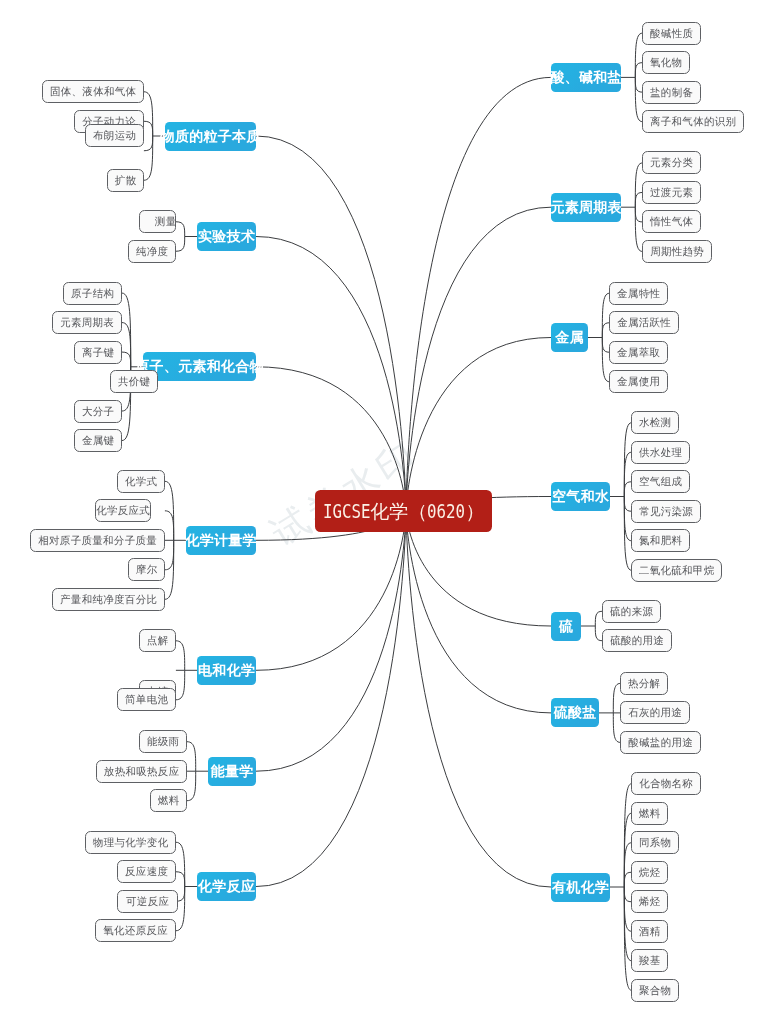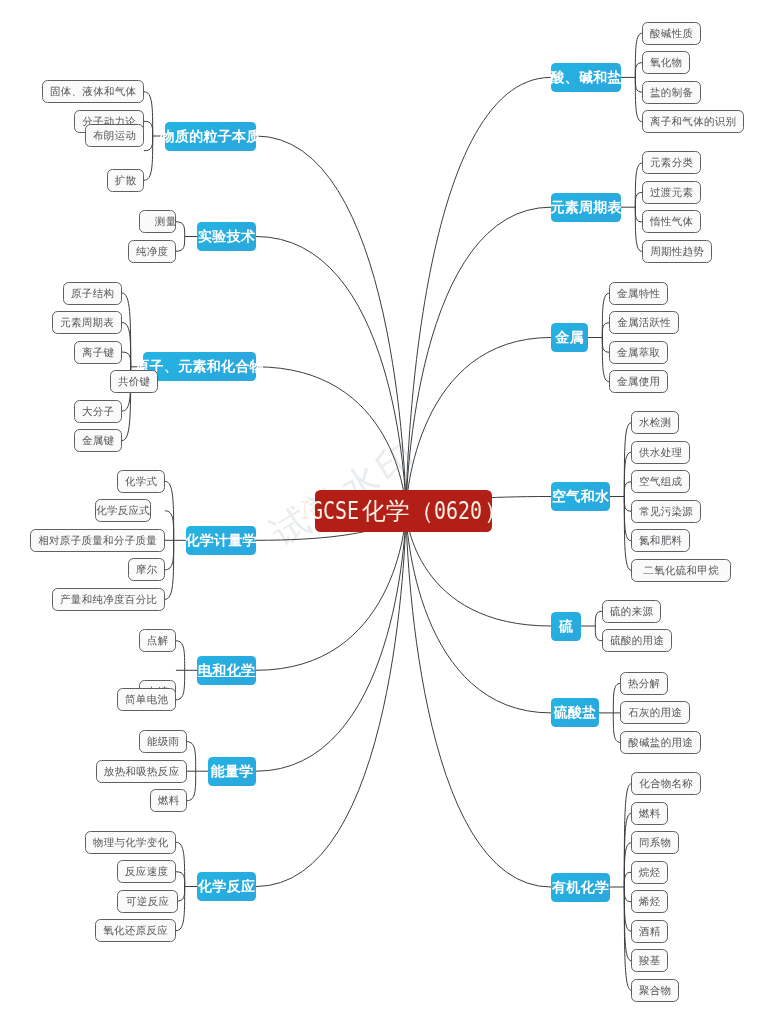--- a/index.html
+++ b/index.html
@@ -10,21 +10,21 @@
   #wires{position:absolute;left:0;top:0;width:773px;height:1024px;}
   .wm{position:absolute;color:#e9edef;white-space:nowrap;pointer-events:none;
       z-index:0;letter-spacing:4px;
       font-family:"DejaVu Sans","Liberation Sans",sans-serif;}
   #wires{z-index:1;}
   .node{z-index:2;}
   .node{will-change:transform;}
   .node{position:absolute;box-sizing:border-box;white-space:nowrap;
         display:flex;align-items:center;justify-content:center;}
   .root{background:#b21f17;color:#fbf0e6;border-radius:5.5px;}
-  .rootlabel{display:inline-block;font-size:24px;line-height:1;}
+  .rootlabel{display:inline-block;font-size:19px;line-height:1;}
   .rootlabel .ltn{display:inline-block;transform:scaleX(0.8306);
                   transform-origin:left center;}
   .branch{background:linear-gradient(135deg,#23b4e3 0%,#29a9de 70%);color:#fff;border-radius:4.5px;font-size:14px;
           font-weight:bold;letter-spacing:0.3px;}
   .leaf{background:#fafafa;color:#545559;border:1.5px solid #5e6064;
         border-radius:5.5px;font-size:10.5px;letter-spacing:0.3px;}
   .branch span,.leaf span{display:inline-block;margin-right:-0.3px;}
 </style>
 </head>
 <body>
@@ -178,21 +178,21 @@
     </div>
     <div class="node leaf" style="left: 29.9px; top: 528.8px; width: 135px; height: 23px;">
       <span>相对原子质量和分子质量</span>
     </div>
     <div class="node leaf" style="left: 127.9px; top: 558.3px; width: 37px; height: 23px;">
       <span>摩尔</span>
     </div>
     <div class="node leaf" style="left: 51.9px; top: 587.8px; width: 113px; height: 23px;">
       <span>产量和纯净度百分比</span>
     </div>
-    <div class="node branch" style="left: 197px; top: 655.8px; width: 59px; height: 29px; text-decoration: underline;">
+    <div class="node branch" style="left: 197px; top: 655.8px; width: 59px; height: 29px;">
       <span>电和化学</span>
     </div>
     <div class="node leaf" style="left: 138.9px; top: 629.3px; width: 37px; height: 23px;">
       <span>点解</span>
     </div>
     <div class="node leaf" style="left: 138.9px; top: 658.8px; width: 37px; height: 23px; margin-top: 21px;">
       <span>电镀</span>
     </div>
     <div class="node leaf" style="left: 116.9px; top: 688.3px; width: 59px; height: 23px;">
       <span>简单电池</span>
@@ -280,21 +280,21 @@
     </div>
     <div class="node leaf" style="left: 631.4px; top: 470.25px; width: 59px; height: 23px;">
       <span>空气组成</span>
     </div>
     <div class="node leaf" style="left: 631.4px; top: 499.75px; width: 70px; height: 23px;">
       <span>常见污染源</span>
     </div>
     <div class="node leaf" style="left: 631.4px; top: 529.25px; width: 59px; height: 23px;">
       <span>氮和肥料</span>
     </div>
-    <div class="node leaf" style="left: 631.4px; top: 558.75px; width: 100px; height: 23px;">
+    <div class="node leaf" style="left: 631.4px; top: 558.75px; width: 91px; height: 23px; border-radius: 7px;">
       <span>二氧化硫和甲烷</span>
     </div>
     <div class="node branch" style="left: 551px; top: 611.5px; width: 30px; height: 29px;">
       <span>硫</span>
     </div>
     <div class="node leaf" style="left: 602.4px; top: 599.75px; width: 59px; height: 23px;">
       <span>硫的来源</span>
     </div>
     <div class="node leaf" style="left: 602.4px; top: 629.25px; width: 70px; height: 23px;">
       <span>硫酸的用途</span>

